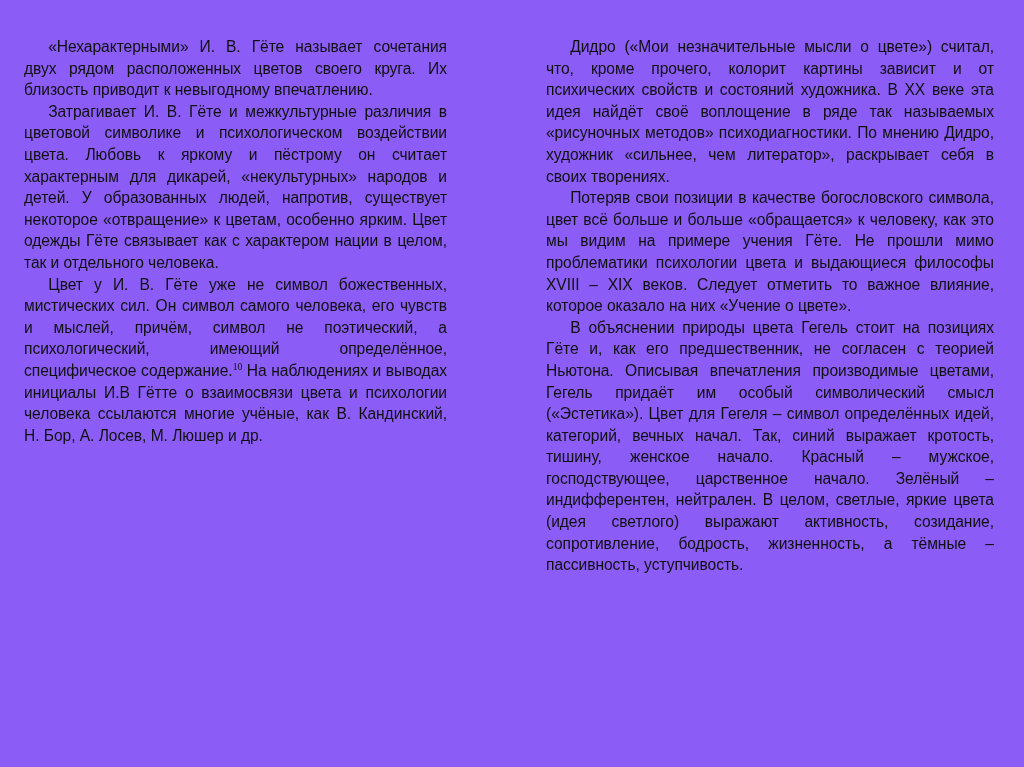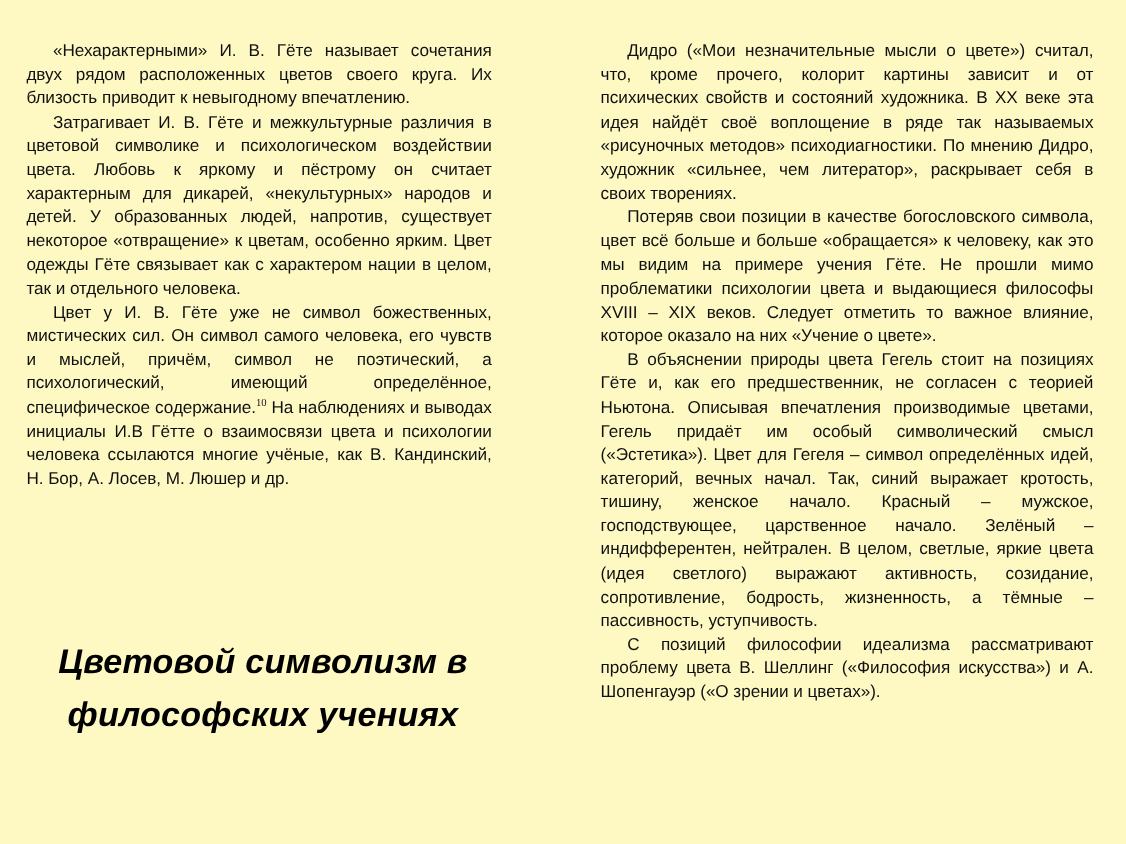--- a/index.html
+++ b/index.html
@@ -14,21 +14,21 @@
     overflow: hidden;
     font-family: "Liberation Sans", "DejaVu Sans", sans-serif;
     color: #000000;
     -webkit-font-smoothing: none;
   }
 
   .page {
     position: relative;
     width: 1024px;
     height: 767px;
-    background: #fef9c3;
+    background: #8b5cf6;
     box-sizing: border-box;
   }
 
   .columns {
     position: absolute;
     top: 0;
     left: 0;
     width: 1024px;
     height: 767px;
     display: flex;
@@ -108,33 +108,28 @@
   <div class="columns">
 
     <div class="column column-left">
 
       <p class="para">«Нехарактерными» И. В. Гёте называет сочетания двух рядом расположенных цветов своего круга. Их близость приводит к невыгодному впечатлению.</p>
 
       <p class="para">Затрагивает И. В. Гёте и межкультурные различия в цветовой символике и психологическом воздействии цвета. Любовь к яркому и пёстрому он считает характерным для дикарей, «некультурных» народов и детей. У образованных людей, напротив, существует некоторое «отвращение» к цветам, особенно ярким. Цвет одежды Гёте связывает как с характером нации в целом, так и отдельного человека.</p>
 
       <p class="para"><span>Цвет у И. В. Гёте уже не символ божественных, мистических сил. Он символ самого человека, его чувств и мыслей, причём, символ не поэтический, а психологический, имеющий определённое, специфическое содержание.</span><sup class="footnote">10</sup><span> На наблюдениях  и выводах инициалы И.В Гётте о взаимосвязи цвета и психологии человека ссылаются многие учёные, как В. Кандинский, Н. Бор, А. Лосев, М. Люшер и др.</span></p>
 
-      <div class="heading-block">
-        <h1 class="heading">Цветовой символизм в</h1>
-        <h1 class="heading">философских учениях</h1>
-      </div>
 
     </div>
 
     <div class="column column-right">
 
       <p class="para">Дидро («Мои незначительные мысли о цвете») считал, что, кроме прочего, колорит картины зависит и от психических свойств и состояний художника. В XX веке эта идея найдёт своё воплощение в ряде так называемых «рисуночных методов» психодиагностики. По мнению Дидро, художник «сильнее, чем литератор», раскрывает себя в своих творениях.</p>
 
       <p class="para">Потеряв свои позиции в качестве богословского символа, цвет всё больше и больше «обращается» к человеку, как это мы видим на примере учения Гёте. Не прошли мимо проблематики психологии цвета и выдающиеся философы XVIII – XIX веков. Следует отметить то важное влияние, которое оказало на них «Учение о цвете».</p>
 
       <p class="para">В объяснении природы цвета Гегель стоит на позициях Гёте и, как его предшественник, не согласен с теорией Ньютона. Описывая впечатления производимые цветами, Гегель придаёт им особый символический смысл («Эстетика»). Цвет для Гегеля – символ определённых идей, категорий, вечных начал. Так, синий выражает кротость, тишину, женское начало. Красный – мужское, господствующее, царственное начало. Зелёный – индифферентен, нейтрален. В целом, светлые, яркие цвета (идея светлого) выражают активность, созидание, сопротивление, бодрость, жизненность, а тёмные – пассивность, уступчивость.</p>
 
-      <p class="para">С позиций философии идеализма рассматривают проблему цвета В. Шеллинг («Философия искусства») и А. Шопенгауэр («О зрении и цветах»).</p>
 
     </div>
 
   </div>
 </div>
 
 </body></html>

